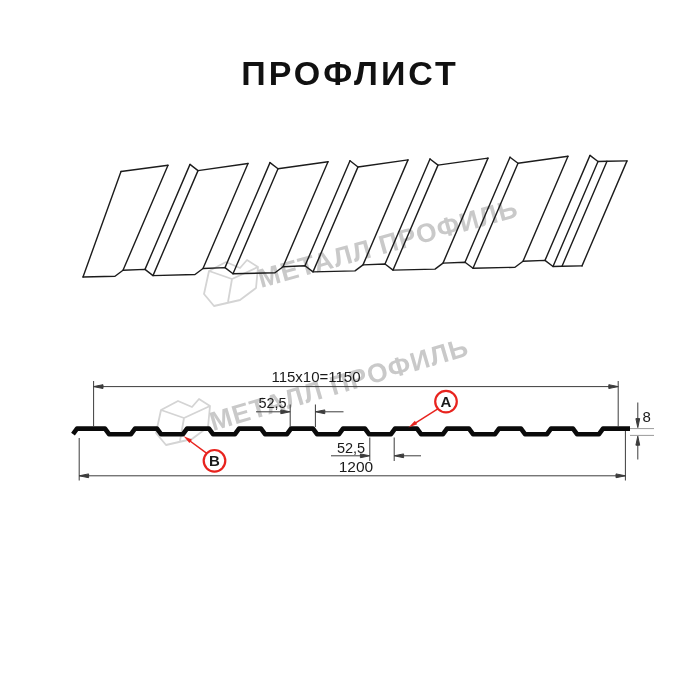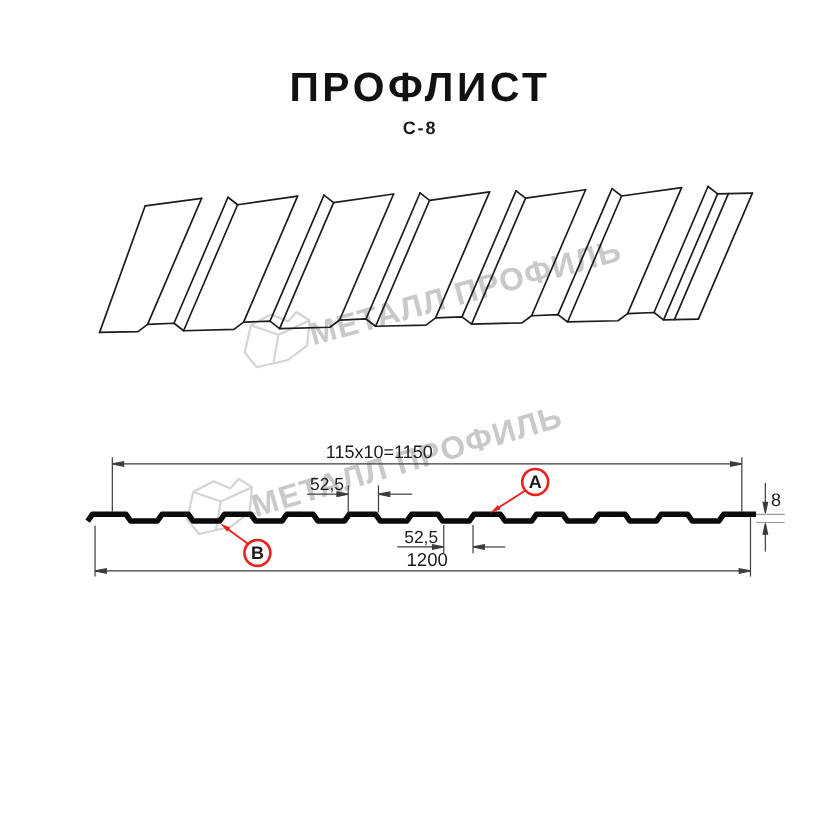--- a/index.html
+++ b/index.html
@@ -14,21 +14,20 @@
   svg{position:absolute;left:0;top:0;}
   .dim-text{font-family:"Liberation Sans",sans-serif;fill:#1a1a1a;}
   .wm-text{font-family:"Liberation Sans",sans-serif;font-weight:700;}
 </style>
 </head>
 <body>
 
 <div class="canvas">
 
   <div class="title">ПРОФЛИСТ</div>
-  <div class="subtitle">С-8</div>
 
   <svg width="700" height="700" viewBox="0 0 700 700">
     <defs>
       <path id="mp-logo" d="M2 32 L7 9 L24 0 L38 6 L45 -2 L56 5 L54 26 L38 38 L12 44 Z M7 9 L30 17 L56 5 M30 17 L26 40" fill="none" stroke="#d4d4d4" stroke-width="1.8" stroke-linejoin="round"></path>
     </defs>
 
     <g>
       <use href="#mp-logo" transform="translate(202 262)"></use>
       <text class="wm-text" transform="translate(261 288) rotate(-15.5)" x="0" y="0" font-size="26.5" letter-spacing="1" fill="#c9c9c9">МЕТАЛЛ ПРОФИЛЬ</text>
     </g>

